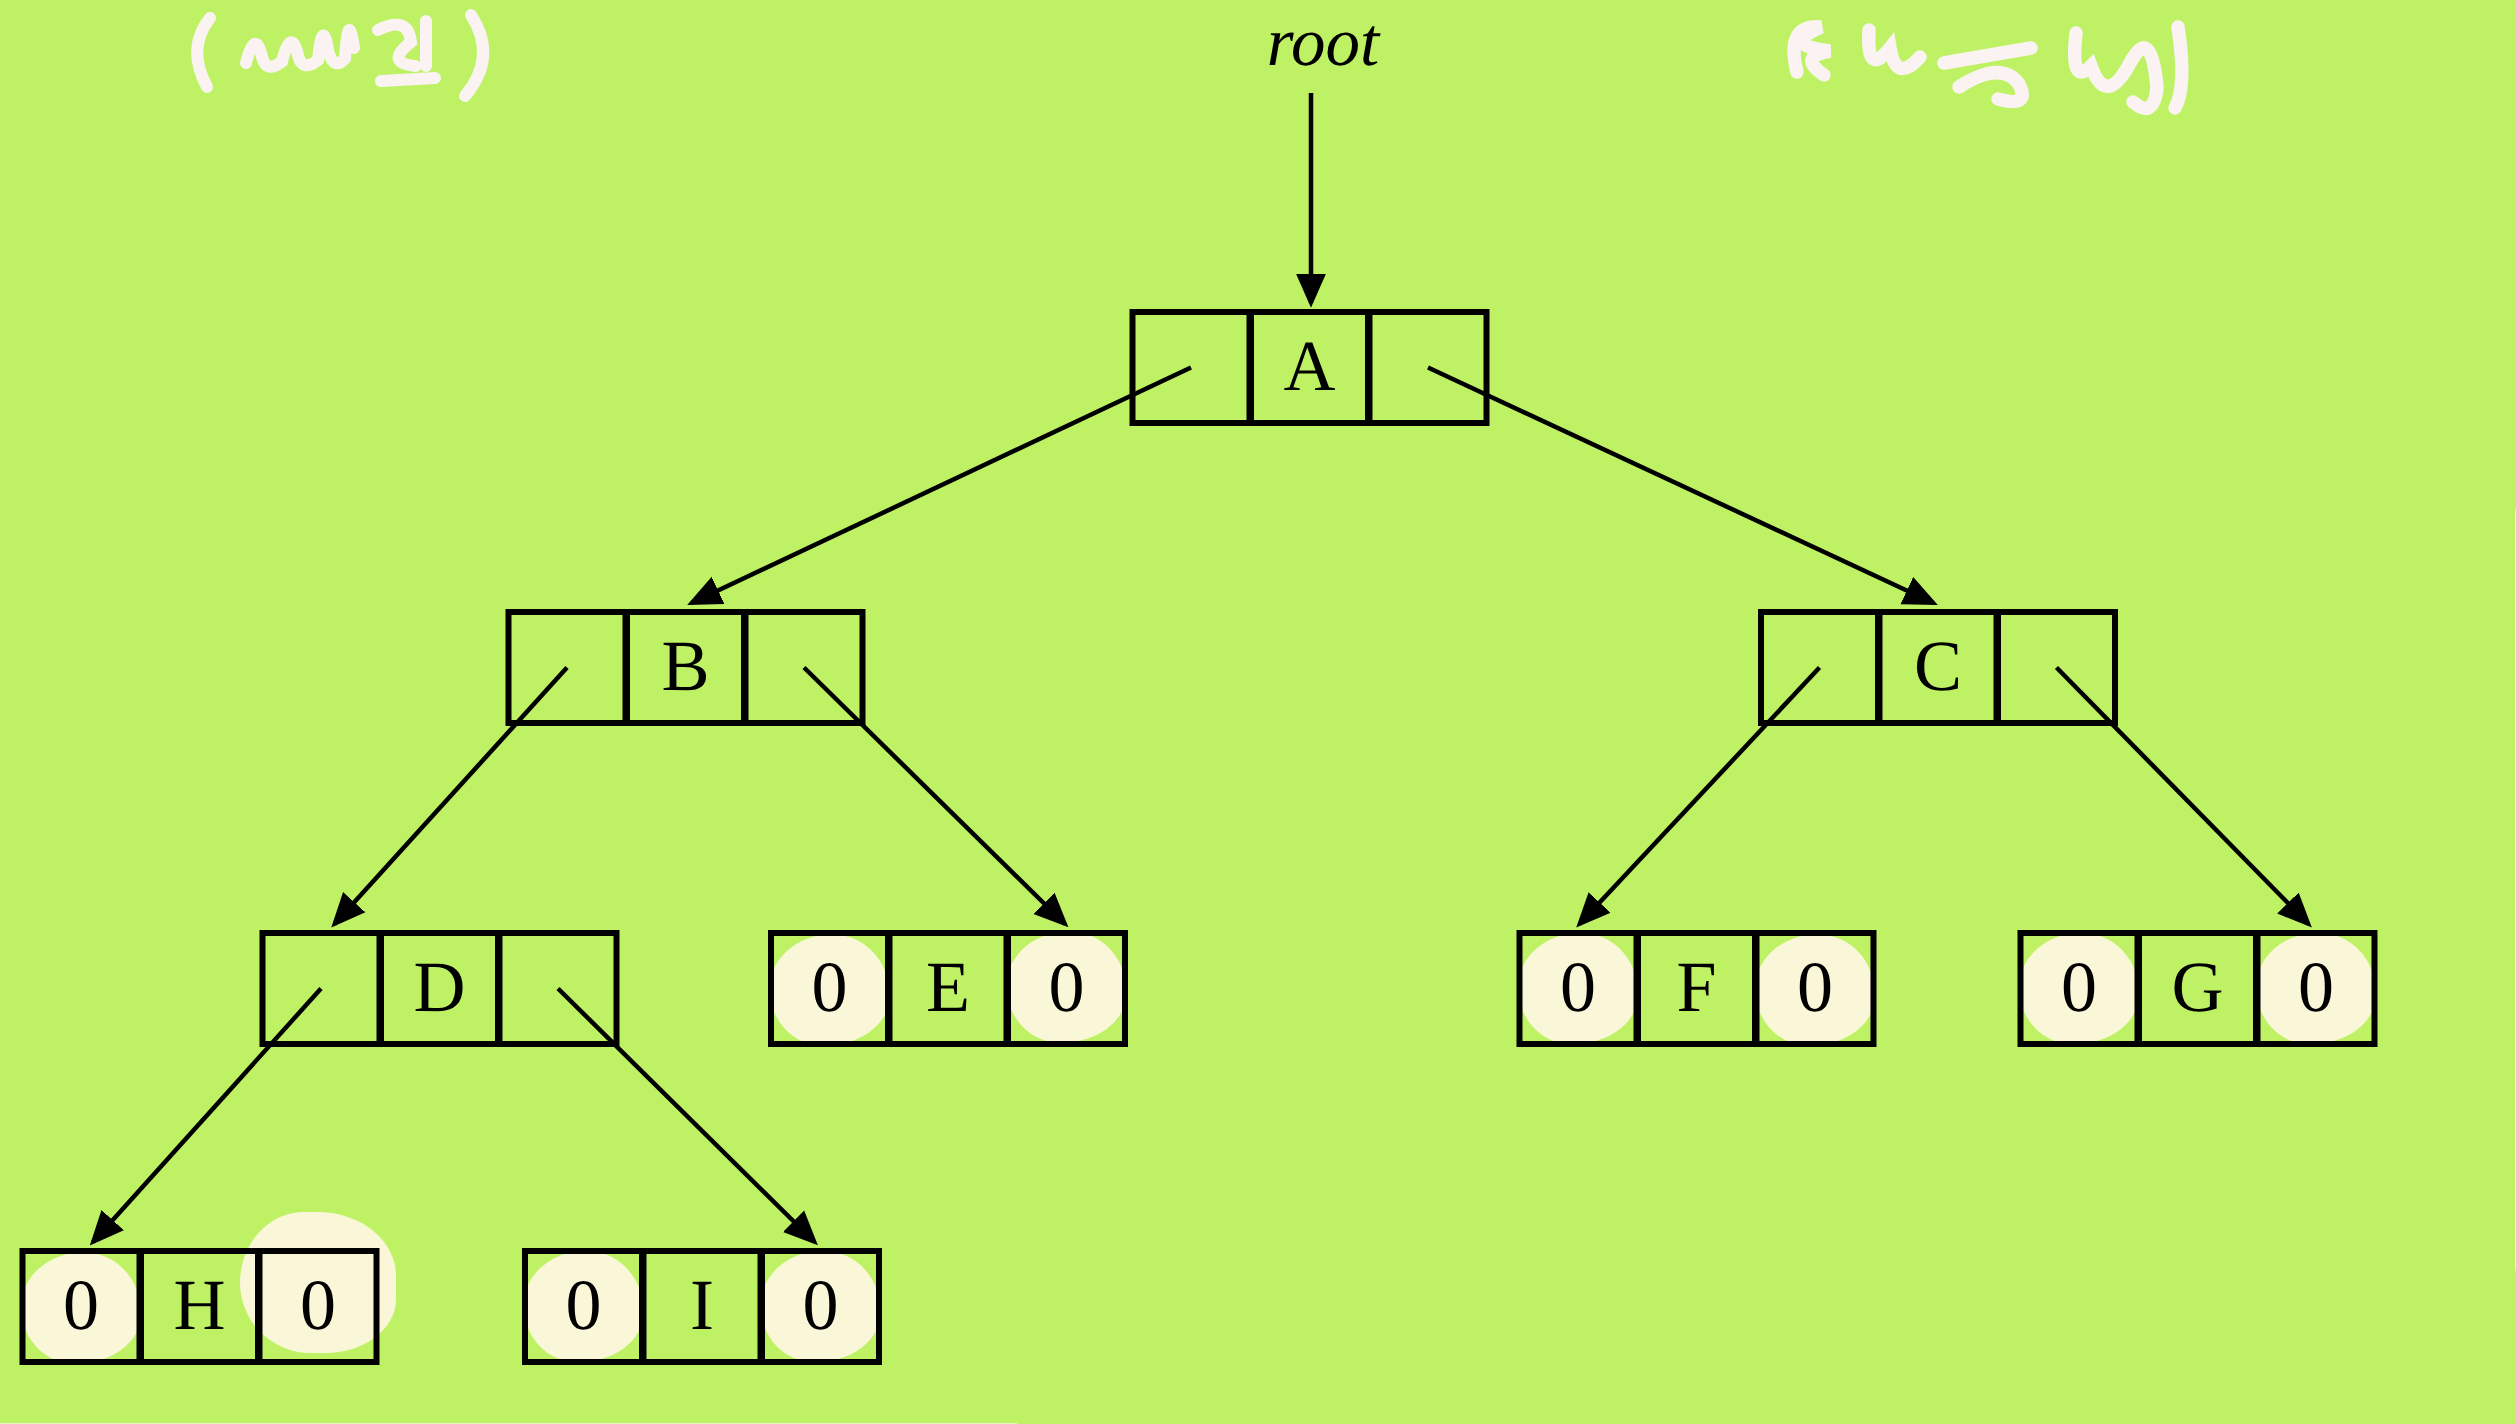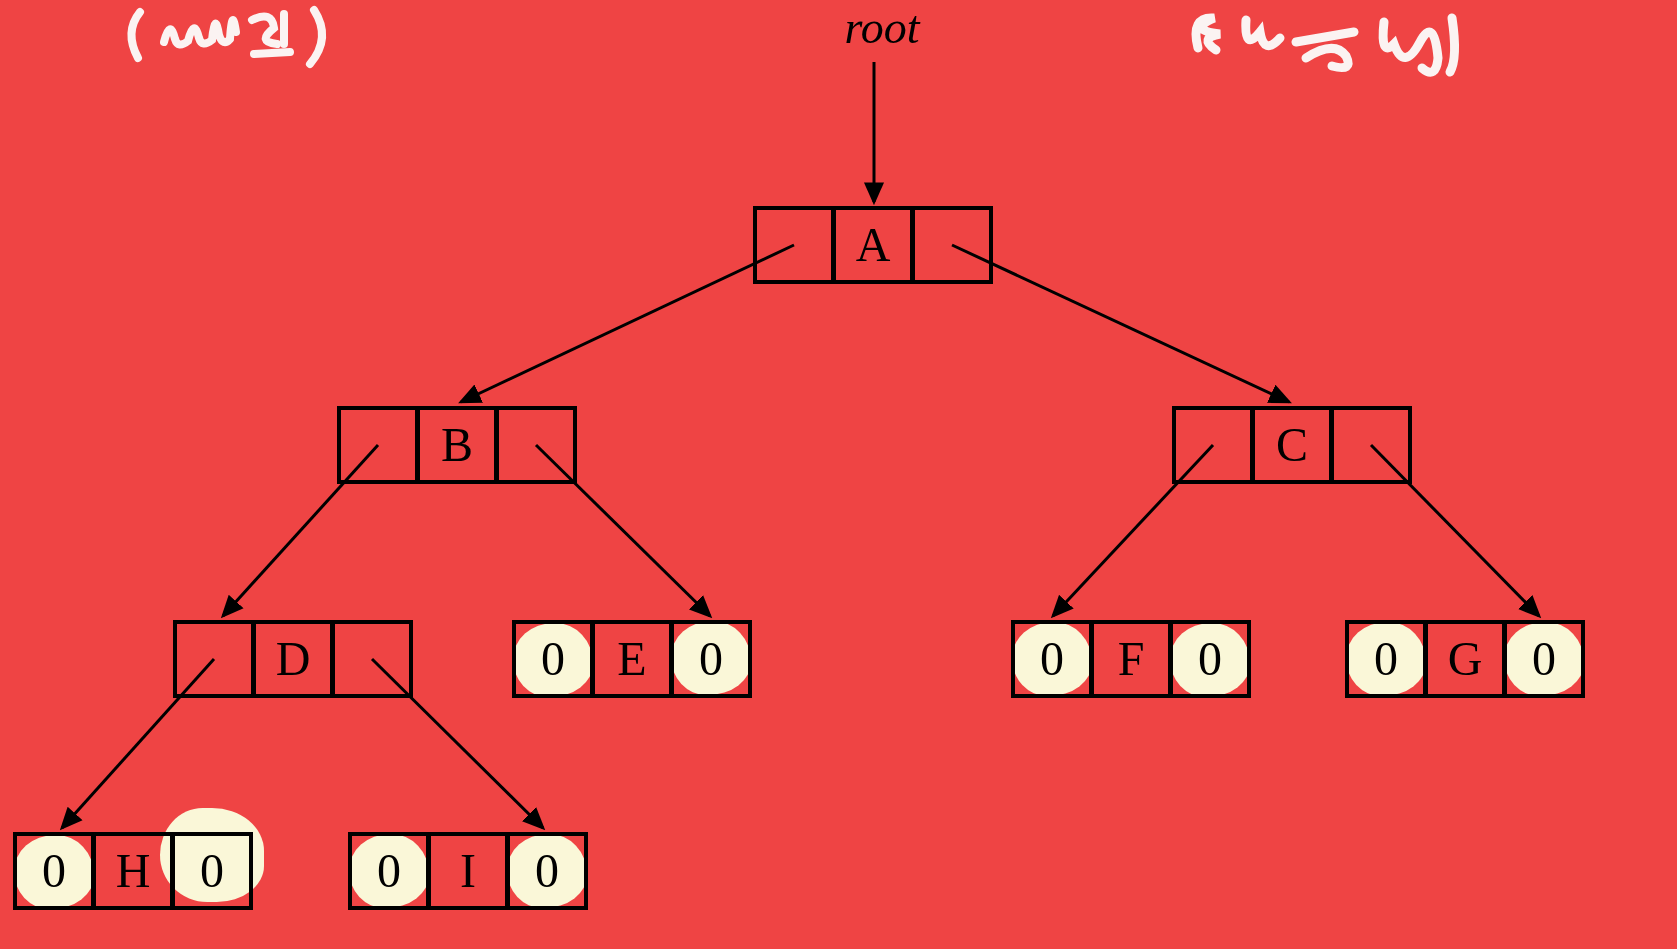--- a/index.html
+++ b/index.html
@@ -1,19 +1,19 @@
 <!DOCTYPE html>
 <html><head>
 <meta charset="utf-8">
 <style>
   html,body{margin:0;padding:0;background:#fff;}
   .canvas{
     position:relative;
     width:1677px;height:949px;
-    background:#ef4444;
+    background:#bef264;
     overflow:hidden;
     font-family:"Liberation Serif", serif;
   }
   
   .ghost-layer{position:absolute;inset:0;z-index:0;}
   .hl-layer{position:absolute;inset:0;z-index:1;}
   .node-layer{position:absolute;inset:0;z-index:2;}
   .arrow-layer{position:absolute;inset:0;z-index:5;pointer-events:none;}
 
   

